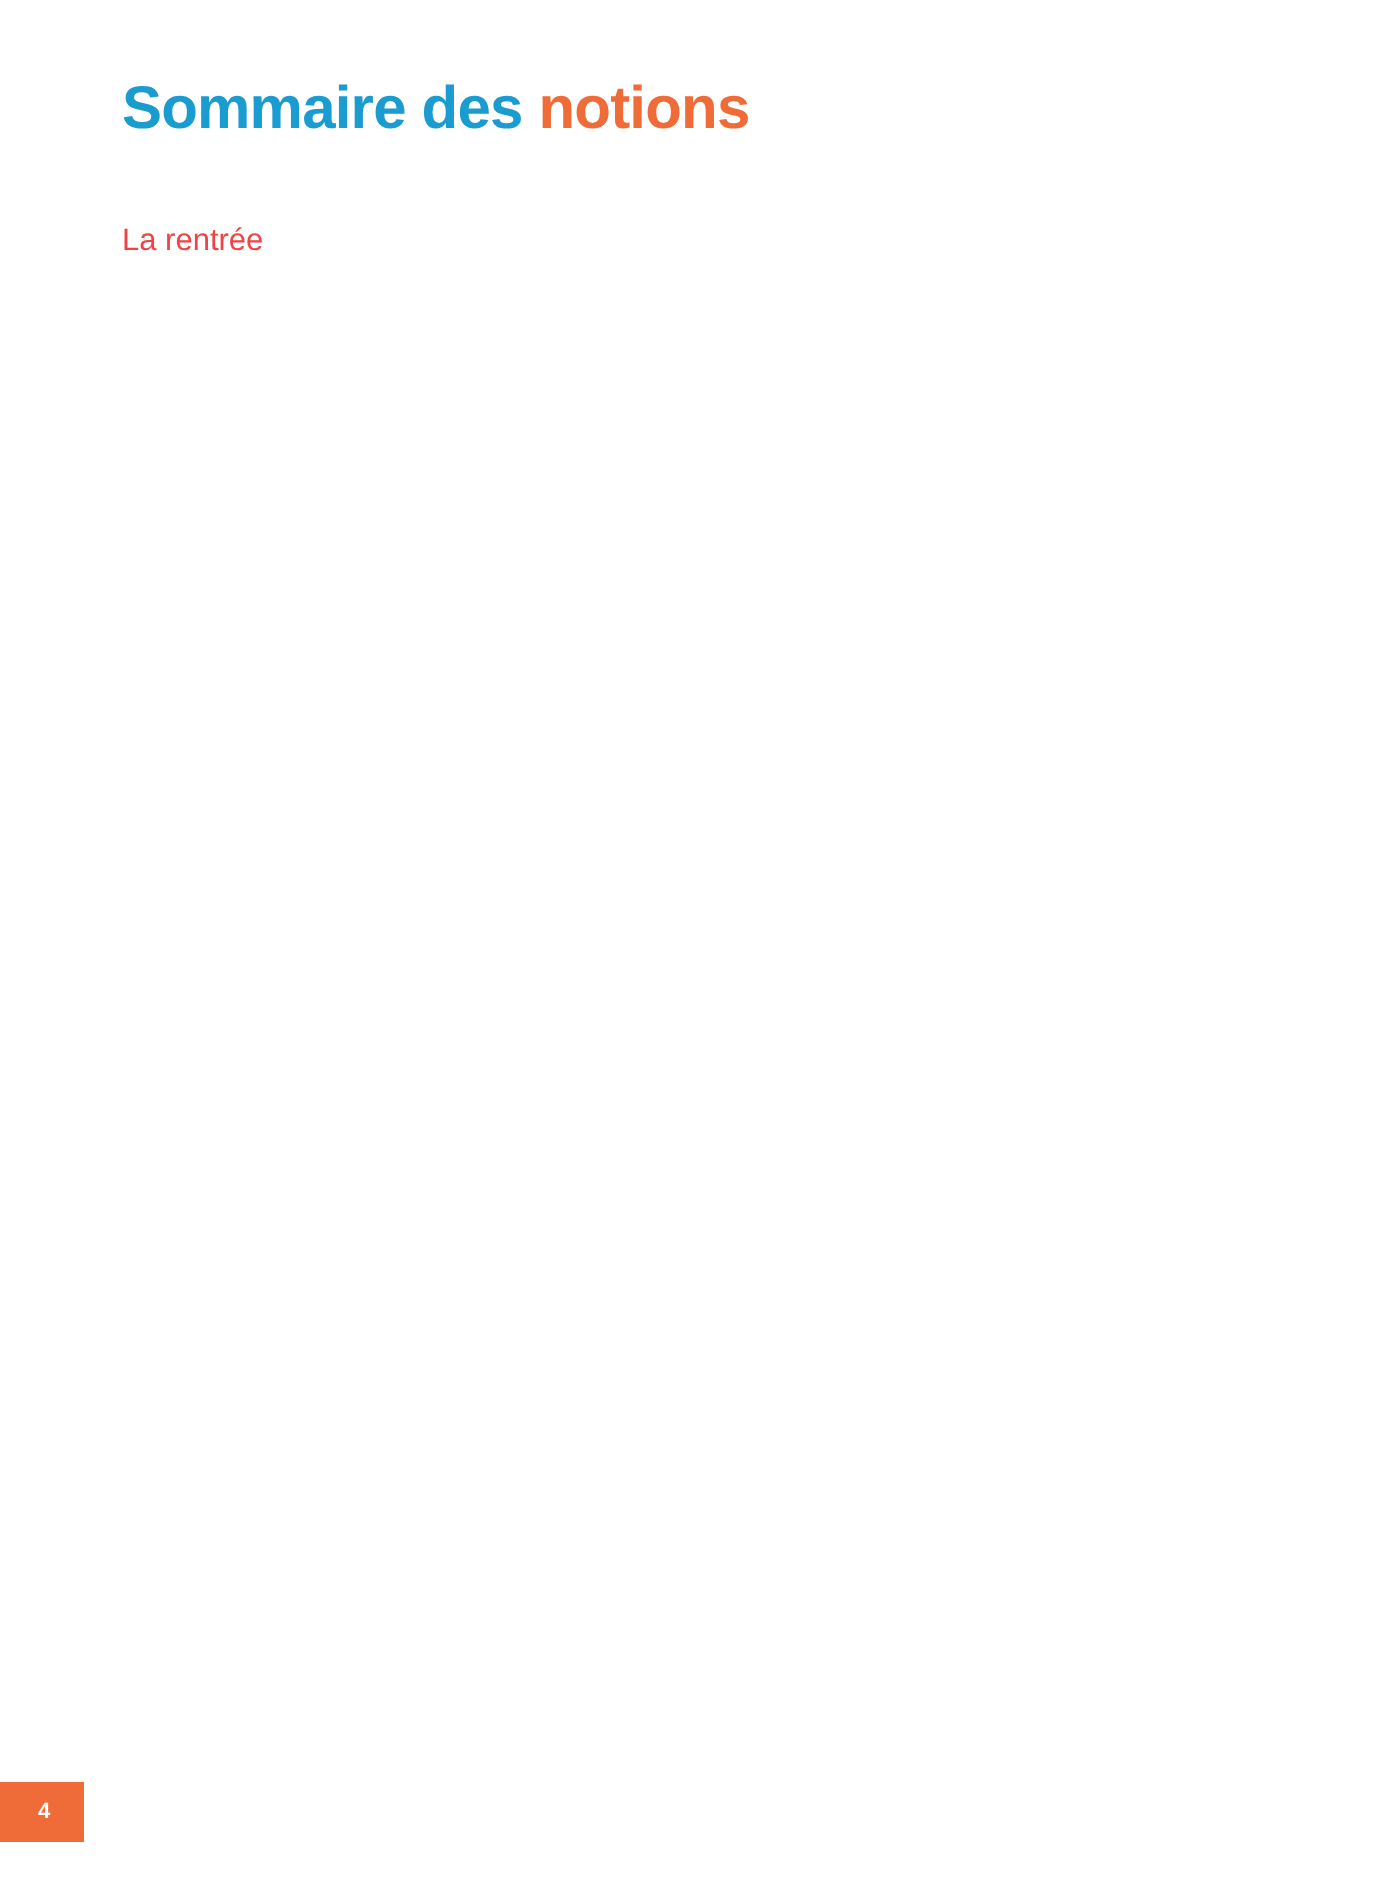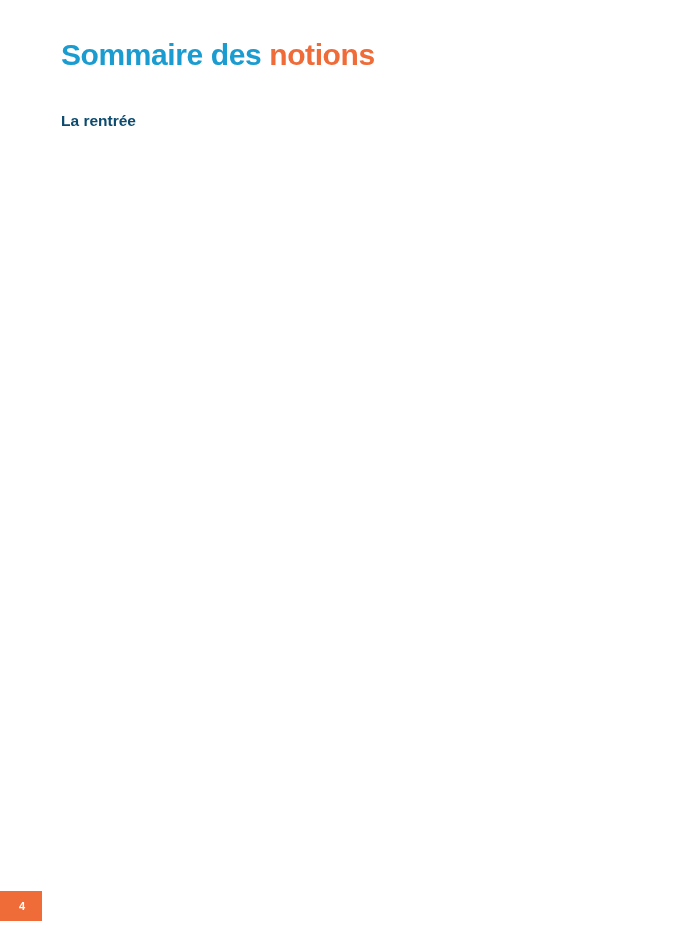--- a/index.html
+++ b/index.html
@@ -32,22 +32,22 @@
     position: absolute;
     left: 61px;
     top: 112px;
     width: 560px;
   }
 
   .section { margin-bottom: 18px; }
 
   .section-heading {
     font-size: 15.5px;
-    font-weight: bold;
-    color: #0c4a6e;
+    font-weight: normal;
+    color: #ef4444;
     margin-bottom: 6px;
     letter-spacing: 0px;
   }
 
   table.toc {
     width: 100%;
     border-collapse: collapse;
     table-layout: fixed;
   }
   table.toc td {

